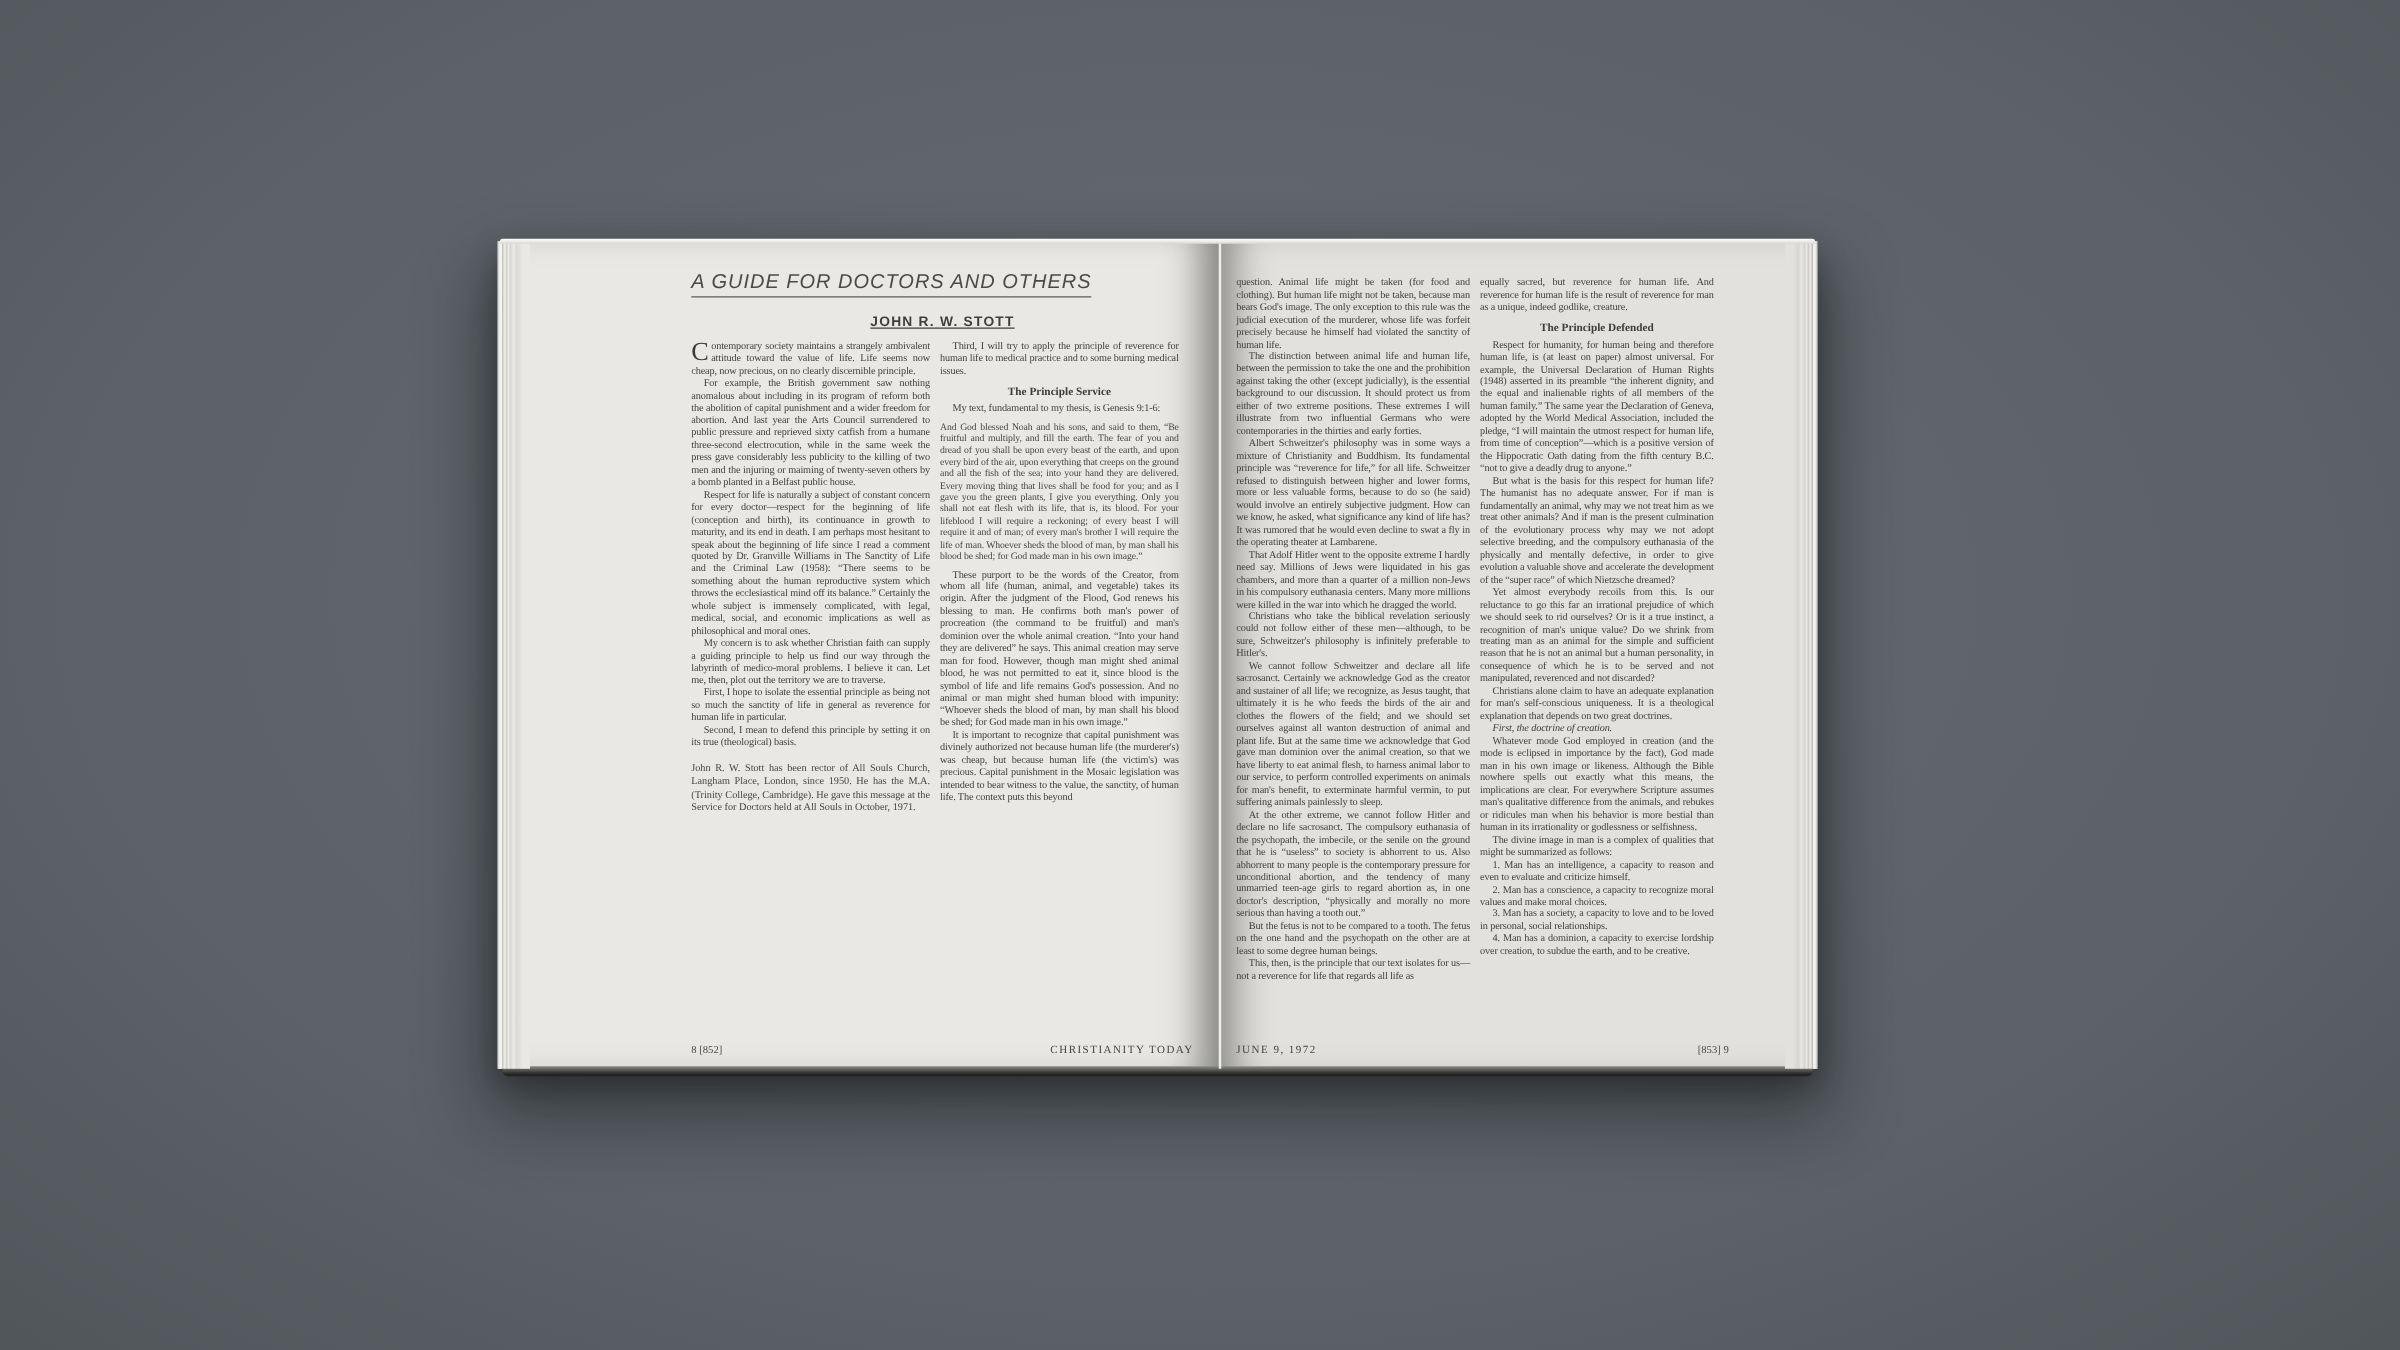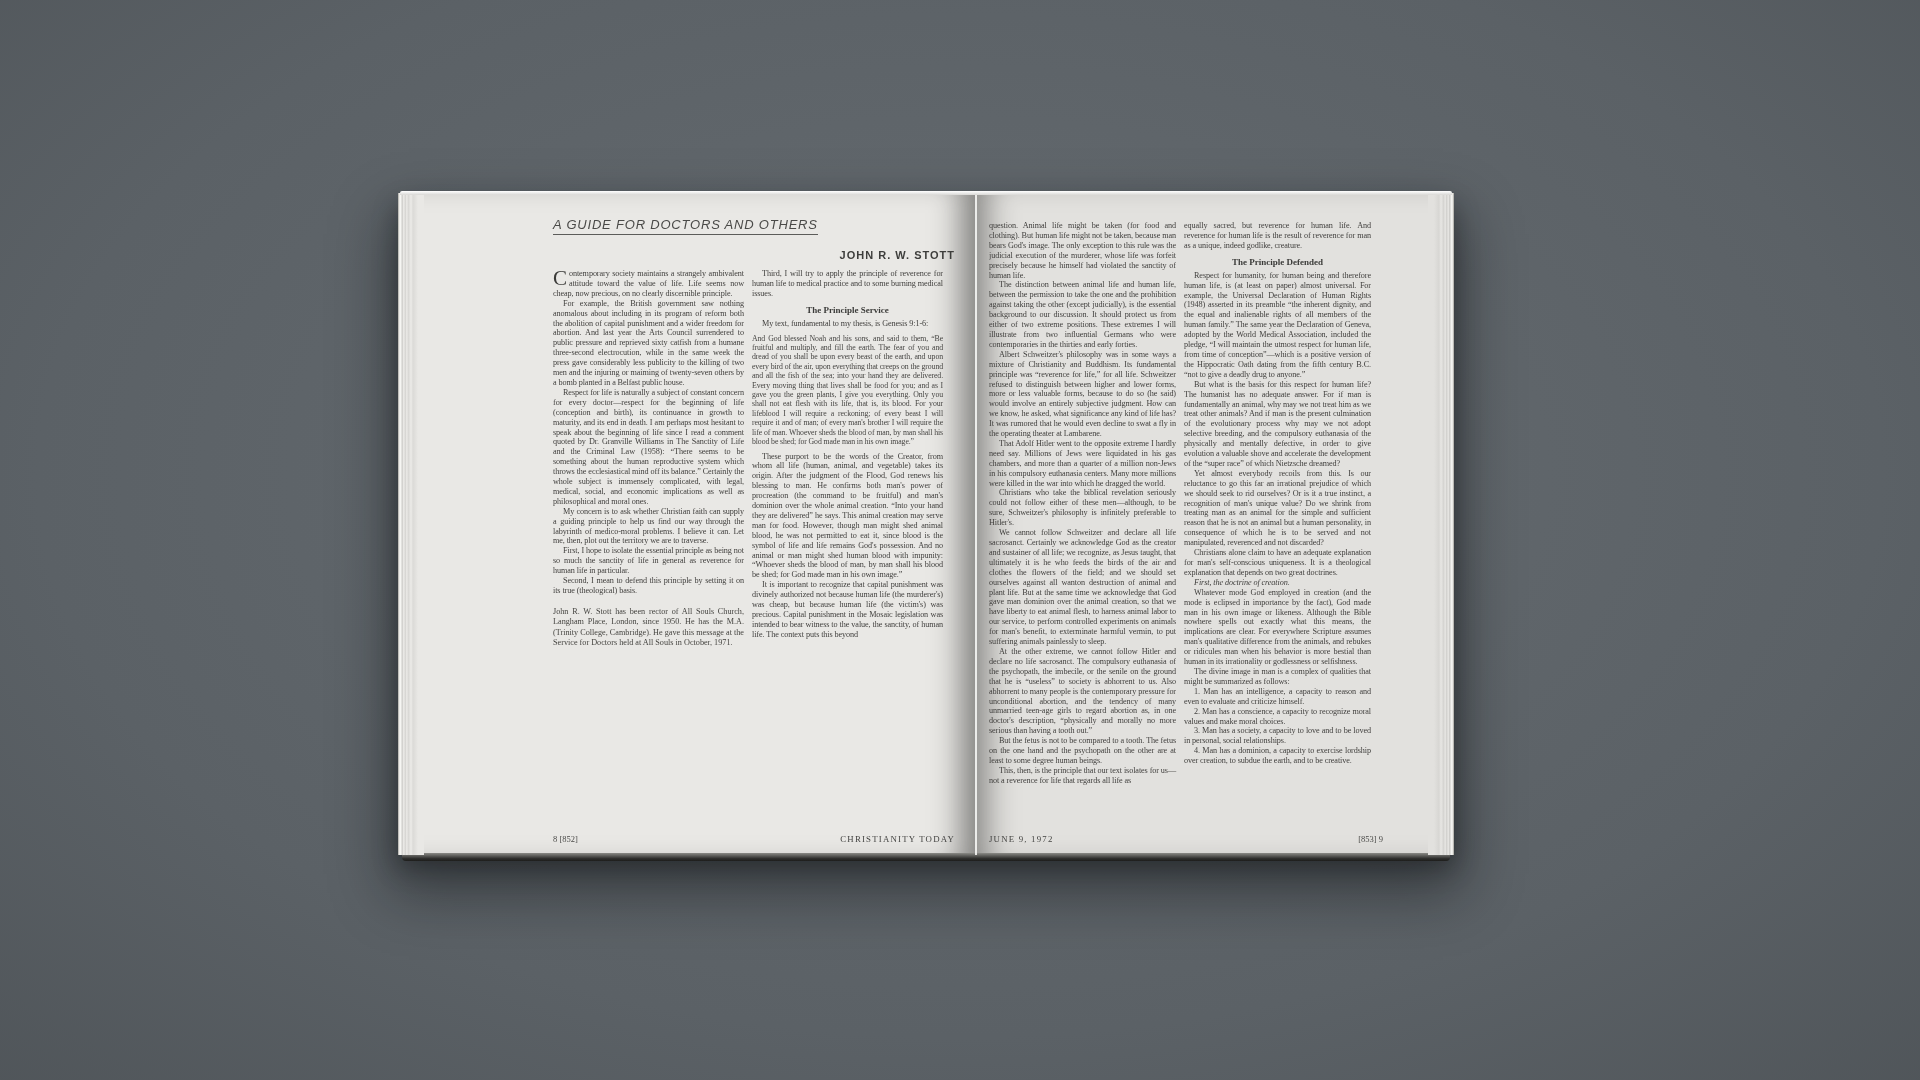--- a/index.html
+++ b/index.html
@@ -49,31 +49,31 @@
     content:''; position:absolute; left:0; top:0; bottom:0; width:2px;
     background: rgba(250,250,248,0.85); z-index:1;
   }
   .content { position:absolute; top:0; height:100%; z-index:2; }
   .content-left  { right:20px; width:402px; }
   .content-right { left:14px;  width:394px; }
 
   .kicker {
     margin-top:24px; display:inline-block;
     font-family:"Liberation Sans", sans-serif; font-style:italic;
-    font-size:13px; letter-spacing:0.8px; color:#4a4a48;
+    font-size:16px; letter-spacing:0.8px; color:#4a4a48;
     border-bottom:1px solid #5c5c5a; padding-bottom:2px;
   }
   .title {
     margin-top:112px; text-align:center; font-weight:400;
     font-size:30px; letter-spacing:0.5px; color:#373735;
   }
   .byline {
-    margin-top:14px; text-align:right;
+    margin-top:14px; text-align:center;
     font-family:"Liberation Sans", sans-serif; font-weight:bold;
-    font-size:11px; letter-spacing:1px; color:#3e3e3c;
+    font-size:11px; letter-spacing:1px; color:#3e3e3c;text-decoration:underline;
   }
   .columns { display:flex; gap:8px; margin-top:8px; overflow:hidden; }
   .columns-left  { height:420px; }
   .columns-right { height:604px; margin-top:28px; }
   .col { flex:none; }
   .col-l { width:191px; }
   .col-r { width:187px; }
 
   .para {
     margin:0; text-align:justify; text-indent:10px;

